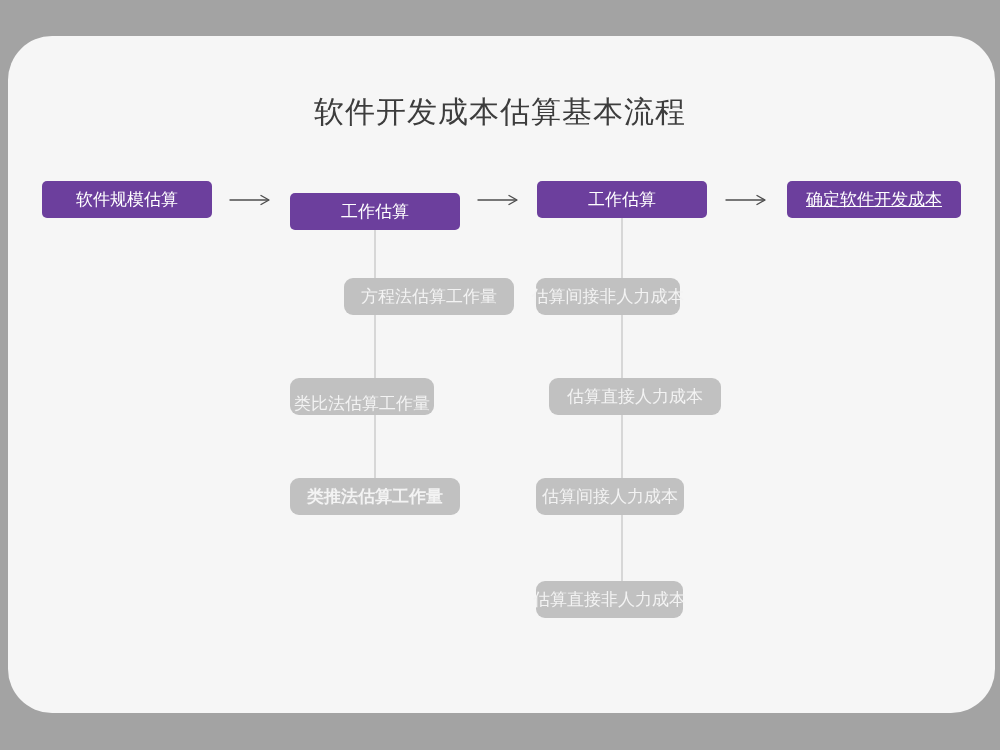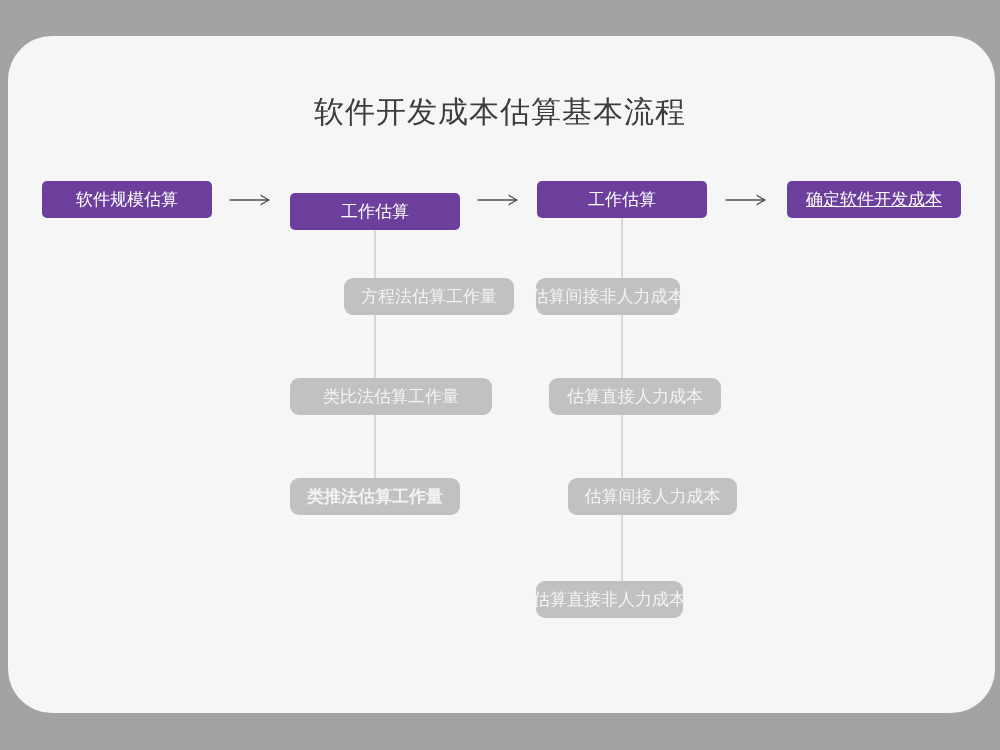--- a/index.html
+++ b/index.html
@@ -108,33 +108,33 @@
   <div class="arrow" style="left:724px; top:193px;">
     <svg width="44" height="14" viewBox="0 0 44 14">
       <line x1="2" y1="7" x2="40" y2="7" stroke="#4d4d4d" stroke-width="1.4" stroke-linecap="round"></line>
       <polyline points="33,2.5 41,7 33,11.5" fill="none" stroke="#4d4d4d" stroke-width="1.4" stroke-linecap="round" stroke-linejoin="round"></polyline>
     </svg>
   </div>
 
   <div class="node gray" style="left:296px; top:278px; width:170px;margin-left:48px;">
     <span>方程法估算工作量</span>
   </div>
-  <div class="node gray" style="left:290px; top:378px; width:202px;">
+  <div class="node gray" style="left:290px; top:378px; width:144px;align-items:flex-end;">
     <span>类比法估算工作量</span>
   </div>
   <div class="node gray" style="left:290px; top:478px; width:170px;font-weight:bold;">
     <span>类推法估算工作量</span>
   </div>
 
   <div class="node gray" style="left:536px; top:278px; width:144px;">
     <span>估算间接非人力成本</span>
   </div>
   <div class="node gray" style="left:549px; top:378px; width:172px;">
     <span>估算直接人力成本</span>
   </div>
-  <div class="node gray" style="left:536px; top:478px; width:169px;margin-left:32px;">
+  <div class="node gray" style="left:536px; top:478px; width:148px;">
     <span>估算间接人力成本</span>
   </div>
   <div class="node gray" style="left:536px; top:581px; width:147px;">
     <span>估算直接非人力成本</span>
   </div>
 
 </div>
 
 </body></html>

